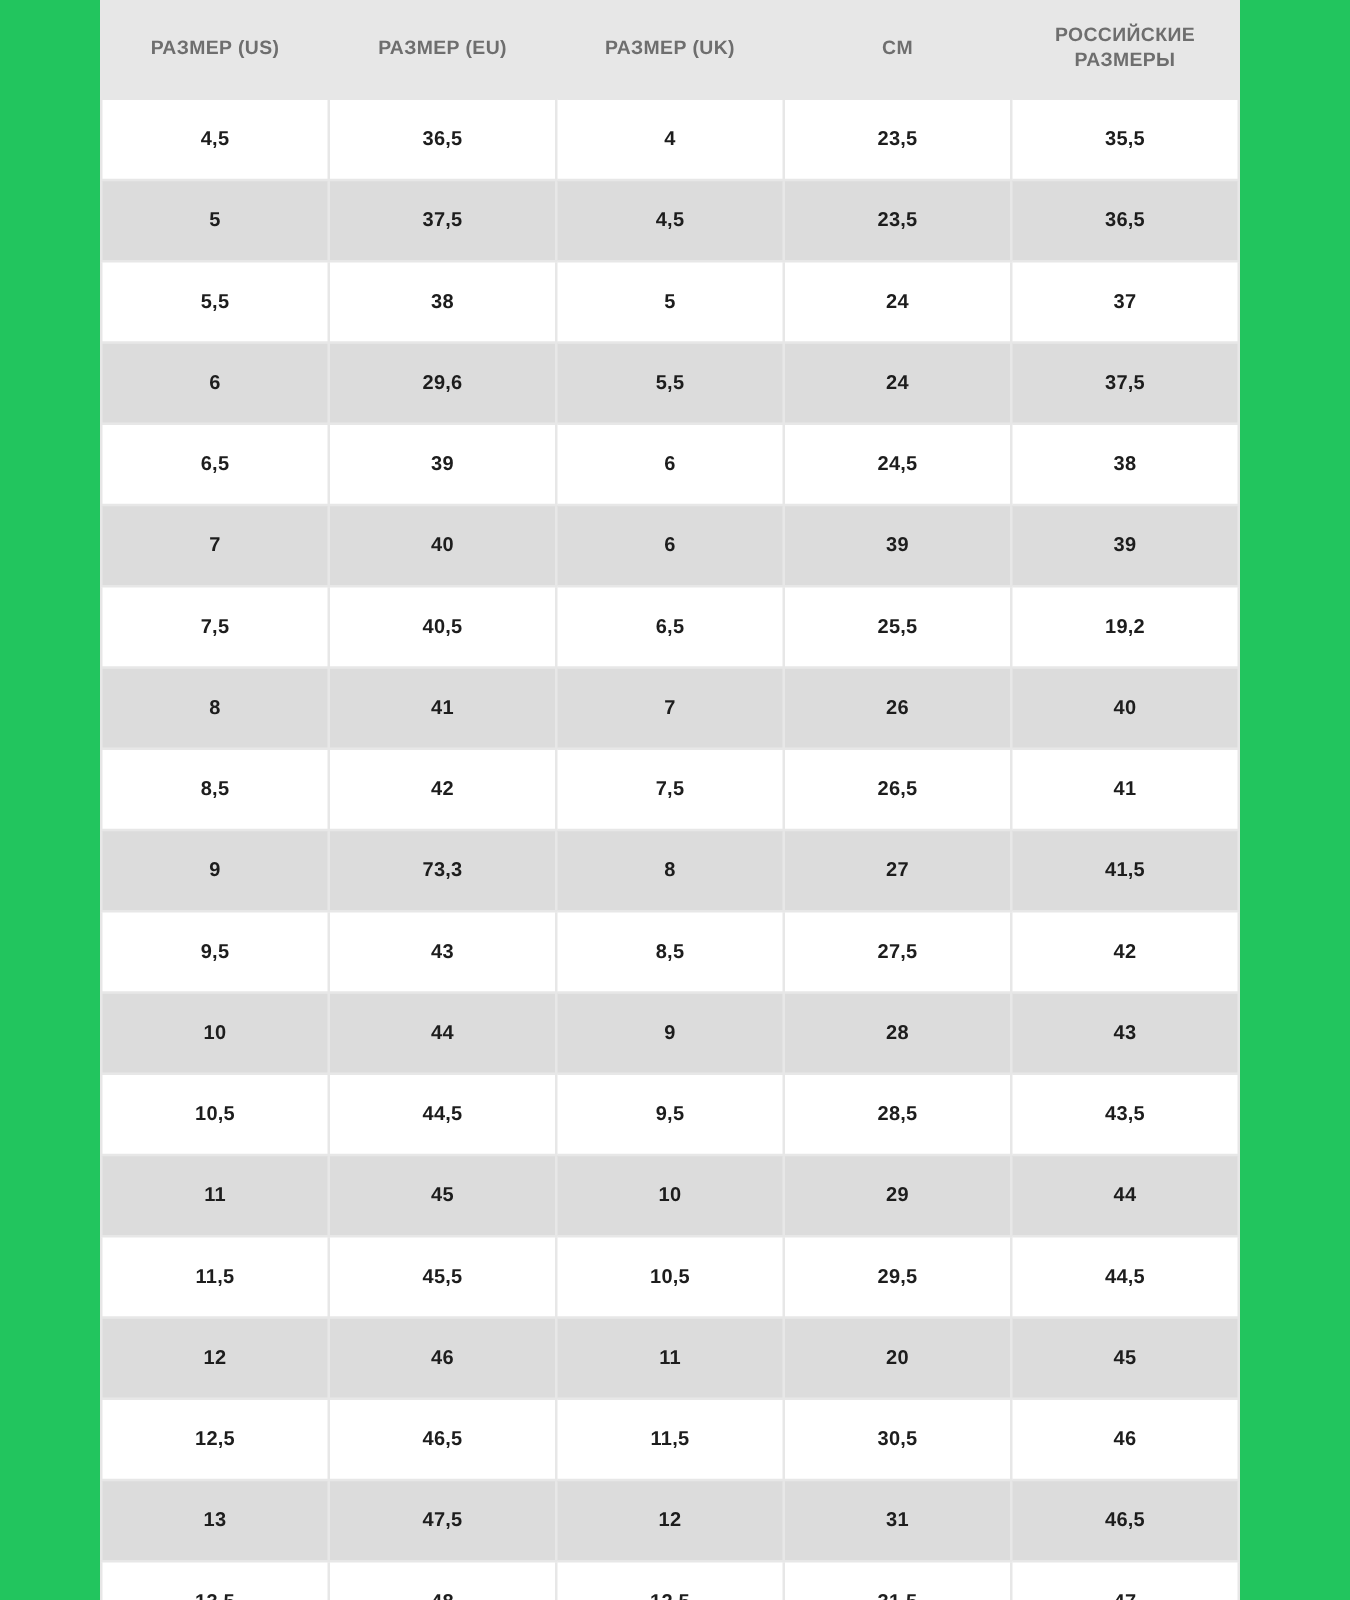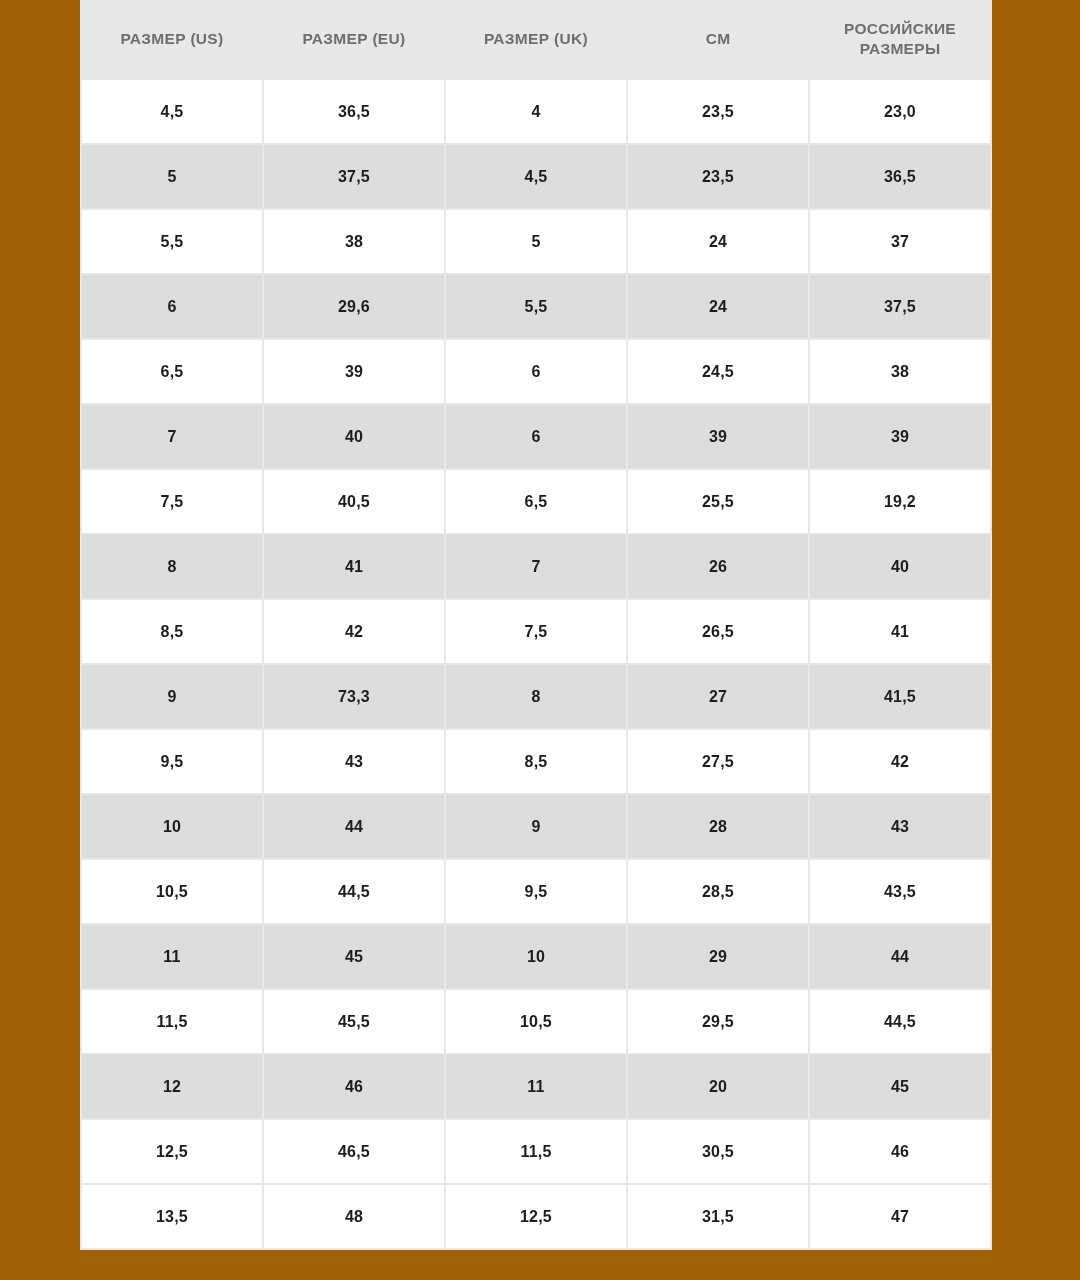--- a/index.html
+++ b/index.html
@@ -12,21 +12,21 @@
   }
   body {
     font-family: "Liberation Sans", sans-serif;
     -webkit-font-smoothing: antialiased;
   }
 
   #page {
     position: relative;
     width: 1080px;
     height: 1280px;
-    background: #a16207;
+    background: #22c55e;
     overflow: hidden;
   }
 
   
   #chart-wrap {
     position: absolute;
     left: 80px;
     top: 0px;
     width: 910px;
     background: #e7e7e7;
@@ -118,21 +118,21 @@
               <span class="hl">РАЗМЕРЫ</span>
             </th>
           </tr>
       </thead>
       <tbody id="table-body">
           <tr class="data-row row-light">
             <td class="cell first">4,5</td>
             <td class="cell">36,5</td>
             <td class="cell">4</td>
             <td class="cell">23,5</td>
-            <td class="cell last">23,0</td>
+            <td class="cell last">35,5</td>
           </tr>
           <tr class="data-row row-dark">
             <td class="cell first">5</td>
             <td class="cell">37,5</td>
             <td class="cell">4,5</td>
             <td class="cell">23,5</td>
             <td class="cell last">36,5</td>
           </tr>
           <tr class="data-row row-light">
             <td class="cell first">5,5</td>
@@ -232,20 +232,27 @@
             <td class="cell">20</td>
             <td class="cell last">45</td>
           </tr>
           <tr class="data-row row-light">
             <td class="cell first">12,5</td>
             <td class="cell">46,5</td>
             <td class="cell">11,5</td>
             <td class="cell">30,5</td>
             <td class="cell last">46</td>
           </tr>
+          <tr class="data-row row-dark">
+            <td class="cell first">13</td>
+            <td class="cell">47,5</td>
+            <td class="cell">12</td>
+            <td class="cell">31</td>
+            <td class="cell last">46,5</td>
+          </tr>
           <tr class="data-row row-light">
             <td class="cell first">13,5</td>
             <td class="cell">48</td>
             <td class="cell">12,5</td>
             <td class="cell">31,5</td>
             <td class="cell last">47</td>
           </tr>
         </tbody>
     </table>
   </div>

